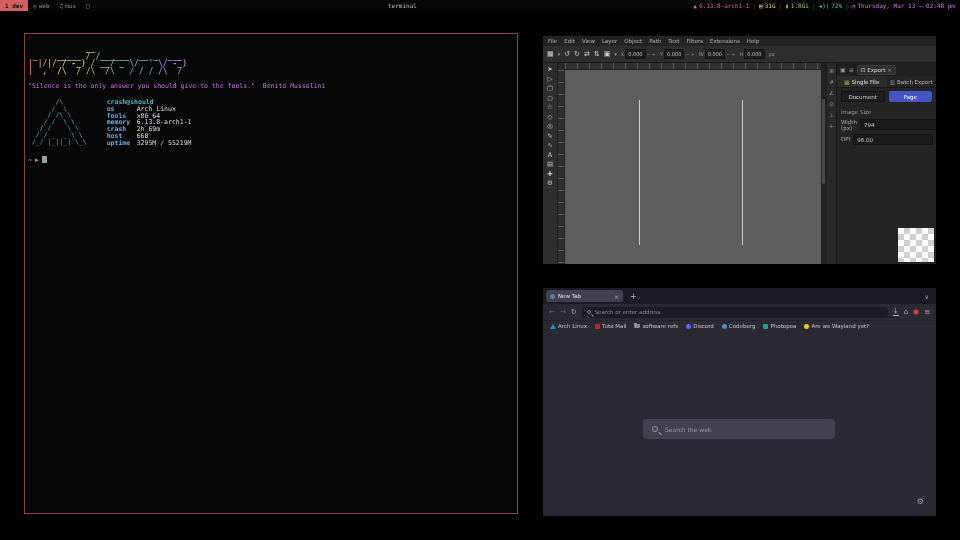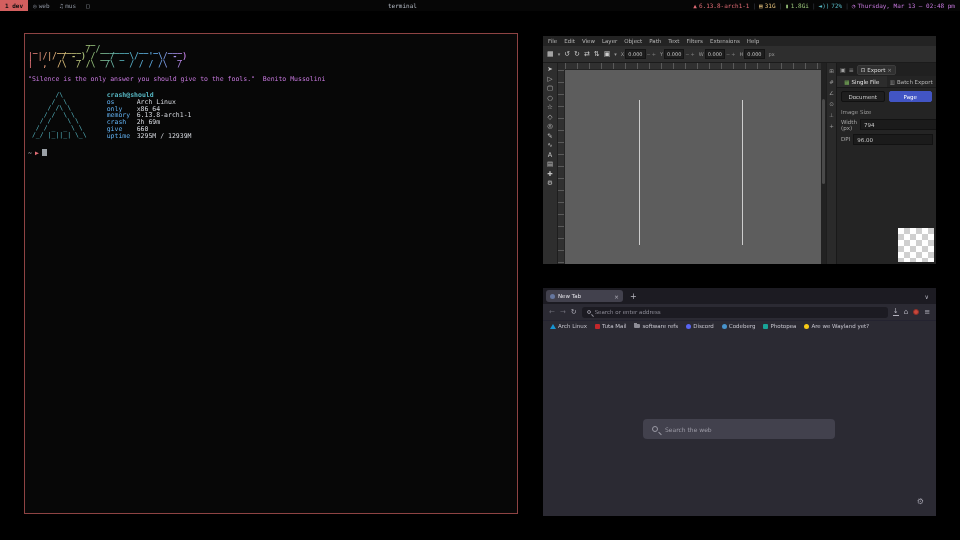--- a/index.html
+++ b/index.html
@@ -15,32 +15,32 @@
   .layout-sym { margin-left:5px; color:#9aa0aa; font-size:6px; }
   .bar-title { position:absolute; left:388px; top:0; line-height:11px; color:#b4bac4; }
   .stats { margin-left:auto; display:flex; align-items:center; padding-right:5px; }
   .seg { display:flex; align-items:center; gap:2px; }
   .sep { color:#3a3f4a; margin:0 3px; }
   .c-kern { color:#e06c75; } .c-disk { color:#e5c07b; } .c-mem { color:#98c379; }
   .c-vol { color:#56b6c2; } .c-clk { color:#c678dd; }
 
   
   .terminal { position:absolute; left:24px; top:33px; width:494px; height:481px;
-              background:#070707; border:1px solid #8e4343; padding:4px 0 0 3px; overflow:hidden; }
+              background:#070707; border:1px solid #8e4343; padding:11px 0 0 3px; overflow:hidden; }
   pre.art { font:bold 8px/7.5px "DejaVu Sans Mono", monospace; white-space:pre;
             display:inline-block; }
   .grad { background:linear-gradient(90deg,#e06c75 0%,#e5c07b 20%,#98c379 40%,#56b6c2 60%,#61afef 80%,#c678dd 100%);
           -webkit-background-clip:text; background-clip:text; color:transparent; }
   .artwrap { display:flex; flex-direction:column; align-items:flex-start; }
   .quote { margin-top:7px; font-size:6.5px; color:#c678dd; white-space:pre; }
   .fetch { display:flex; margin-top:9px; }
   pre.logo { font:6.5px/6.6px "DejaVu Sans Mono", monospace; color:#56b6c2; white-space:pre; }
   .info { margin-left:20px; font-size:6.5px; line-height:6.8px; color:#d7dae0; }
   .info .title { color:#56b6c2; font-weight:bold; }
-  .info .key { color:#61afef; display:inline-block; width:30px; }
+  .info .key { color:#61afef; display:inline-block; width:30px;font-weight:bold; }
   .promptline { margin-top:9px; display:flex; align-items:center; gap:3px; font-size:6.5px; }
   .p-path { color:#d7dae0; } .p-arrow { color:#e06c75; }
   .cursor { width:5px; height:7px; background:#9aa0a6; display:inline-block; }
 
   
   .inkscape { position:absolute; left:543px; top:36px; width:393px; height:228px;
               background:#2b2b2b; font-family:"DejaVu Sans", sans-serif; font-size:5.5px;
               color:#b6b6b6; overflow:hidden; }
   .ink-menubar { height:10px; background:#232323; display:flex; align-items:center; gap:7px;
                  padding-left:5px; }
@@ -205,25 +205,25 @@
       <pre class="logo">       /\
       /  \
      / /\ \
     / /  \ \
    / /    \ \
   / / _  _ \ \
  /_/ |_||_| \_\</pre>
       <div class="info">
         <div class="title">crash@should</div>
         <div><span class="key">os</span><span>Arch Linux</span></div>
-        <div><span class="key">only</span><span>x86_64</span></div>
+        <div><span class="key">fools</span><span>x86_64</span></div>
         <div><span class="key">memory</span><span>6.13.8-arch1-1</span></div>
         <div><span class="key">crash</span><span>2h 69m</span></div>
-        <div><span class="key">give</span><span>660</span></div>
-        <div><span class="key">uptime</span><span>3295M / 12939M</span></div>
+        <div><span class="key">host</span><span>660</span></div>
+        <div><span class="key">uptime</span><span>3295M / 55219M</span></div>
       </div>
     </div>
     <div class="promptline">
       <span class="p-path">~</span>
       <span class="p-arrow">▶</span>
       <span class="cursor"></span>
     </div>
   </div>
 
   <div class="inkscape">

